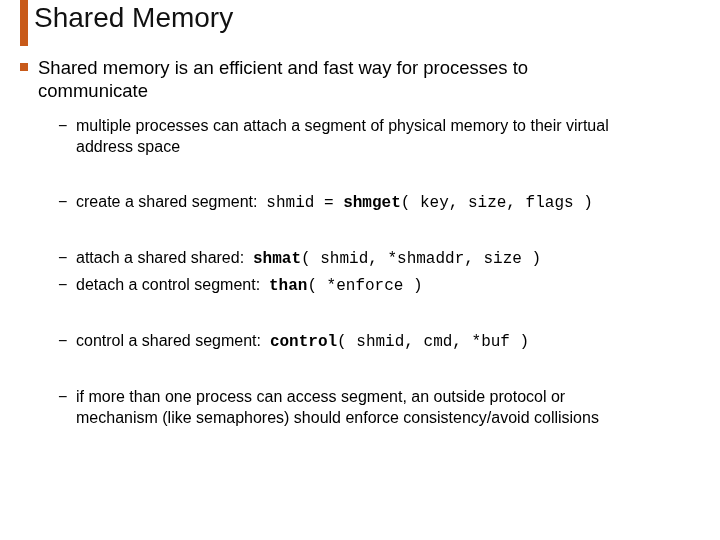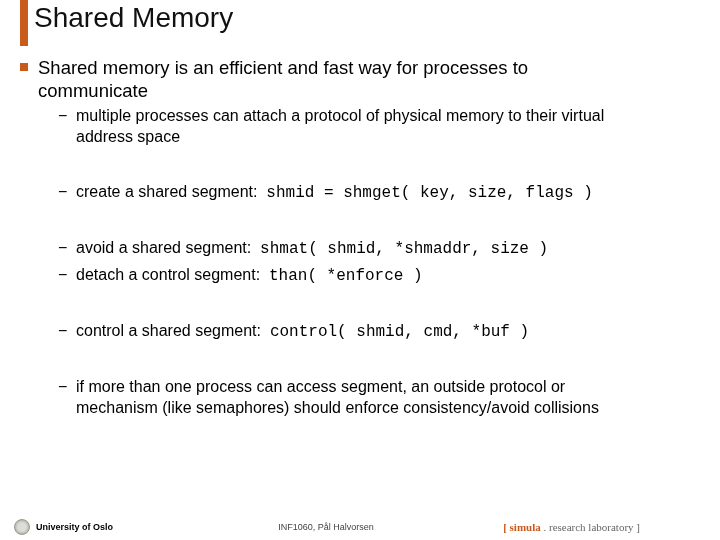--- a/index.html
+++ b/index.html
@@ -1,31 +1,31 @@
 <!DOCTYPE html>
 <html><head>
 <meta charset="utf-8">
 <style>
   * { margin: 0; padding: 0; box-sizing: border-box; }
   html, body { width: 720px; height: 540px; font-family: Verdana, Arial, sans-serif; background: #fff; overflow: hidden; }
   .slide { width: 652px; height: 540px; position: relative; }
   .accent-bar { position: absolute; left: 20px; top: 0; width: 8px; height: 46px; background: #c85a1a; }
   .title { position: absolute; left: 34px; top: 2px; font-size: 28px; color: #111; }
   .content { position: absolute; left: 20px; top: 56px; right: 12px; font-size: 17px; }
-  .b1 { display: flex; margin-bottom: 4px; justify-content: center; }
+  .b1 { display: flex; margin-bottom: 14px; justify-content: center; }
   .b1 .sq { width: 8px; height: 8px; background: #c85a1a; margin-top: 7px; flex-shrink: 0; }
   .b1 .txt { margin-left: 10px; line-height: 1.25; font-size: 18.5px; }
   .sub { margin-left: 38px; font-size: 16px; }
   .b2 { display: flex; margin-top: 0; line-height: 1.3; }
   .b2 .dash { flex-shrink: 0; width: 18px; text-align: left; color: #000; }
   .b2 .txt { flex: 1; }
   .gap-s { height: 6px; }
   .gap-m { height: 34px; }
   code { font-family: "Courier New", monospace; font-size: 16px; white-space: nowrap; }
-  .kw { font-weight: normal; }
+  .kw { font-weight: bold; }
   .footer { position: absolute; left: 0; bottom: 0; width: 100%; height: 26px; display: flex; align-items: center; font-size: 9px; }
   .f-left { display: flex; align-items: center; margin-left: 14px; }
   .crest { width: 16px; height: 16px; border: 1px solid #998; border-radius: 50%; margin-right: 6px; background: radial-gradient(circle,#ddd 40%,#bba 70%); }
   .f-center { position: absolute; left: 50%; transform: translateX(-50%); color: #444; }
   .f-right { position: absolute; right: 12px; font-family: Georgia, serif; font-size: 11px; color: #666; }
   .f-right .br { color: #c85a1a; font-weight: bold; }
 </style>
 </head>
 <body>
 
@@ -35,39 +35,39 @@
 
   <div class="content">
     <div class="b1">
       <div class="sq"></div>
       <div class="txt">Shared memory is an efficient and fast way for processes to communicate</div>
     </div>
 
     <div class="sub">
       <div class="b2">
         <span class="dash">−</span>
-        <span class="txt">multiple processes can attach a protocol of physical memory to their virtual address space</span>
+        <span class="txt">multiple processes can attach a segment of physical memory to their virtual address space</span>
       </div>
 
       <div class="gap-m"></div>
 
       <div class="b2">
         <span class="dash">−</span>
         <span class="txt">
           <span>create a shared segment:</span>&nbsp;
           <code><span>shmid = </span><span class="kw">shmget</span><span>( key, size, flags )</span></code>
         </span>
       </div>
 
       <div class="gap-m"></div>
 
       <div class="b2">
         <span class="dash">−</span>
         <span class="txt">
-          <span>avoid a shared segment:</span>&nbsp;
+          <span>attach a shared shared:</span>&nbsp;
           <code><span class="kw">shmat</span><span>( shmid, *shmaddr, size )</span></code>
         </span>
       </div>
       <div class="gap-s"></div>
       <div class="b2">
         <span class="dash">−</span>
         <span class="txt">
           <span>detach a control segment:</span>&nbsp;
           <code><span class="kw">than</span><span>( *enforce )</span></code>
         </span>
@@ -85,23 +85,13 @@
 
       <div class="gap-m"></div>
 
       <div class="b2">
         <span class="dash">−</span>
         <span class="txt">if more than one process can access segment, an outside protocol or mechanism (like semaphores) should enforce consistency/avoid collisions</span>
       </div>
     </div>
   </div>
 
-  <div class="footer">
-    <div class="f-left">
-      <div class="crest"></div>
-      <span style="font-weight:bold">University of Oslo</span>
-    </div>
-    <div class="f-center">INF1060, Pål Halvorsen</div>
-    <div class="f-right">
-      <span class="br">[ </span><span class="br">simula</span><span> . research laboratory ]</span>
-    </div>
-  </div>
 </div>
 
 </body></html>

